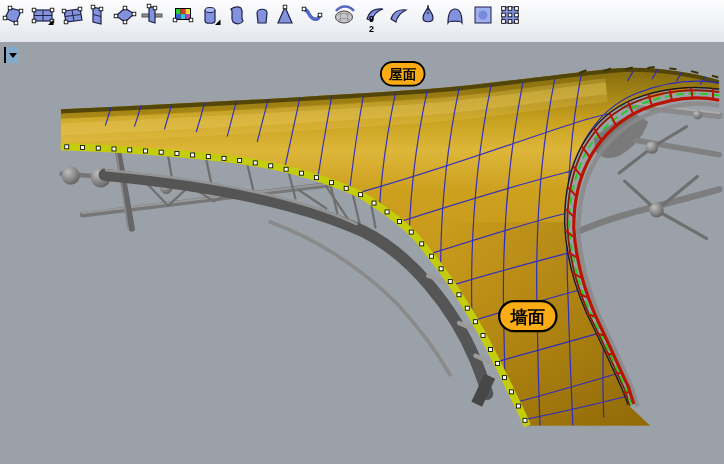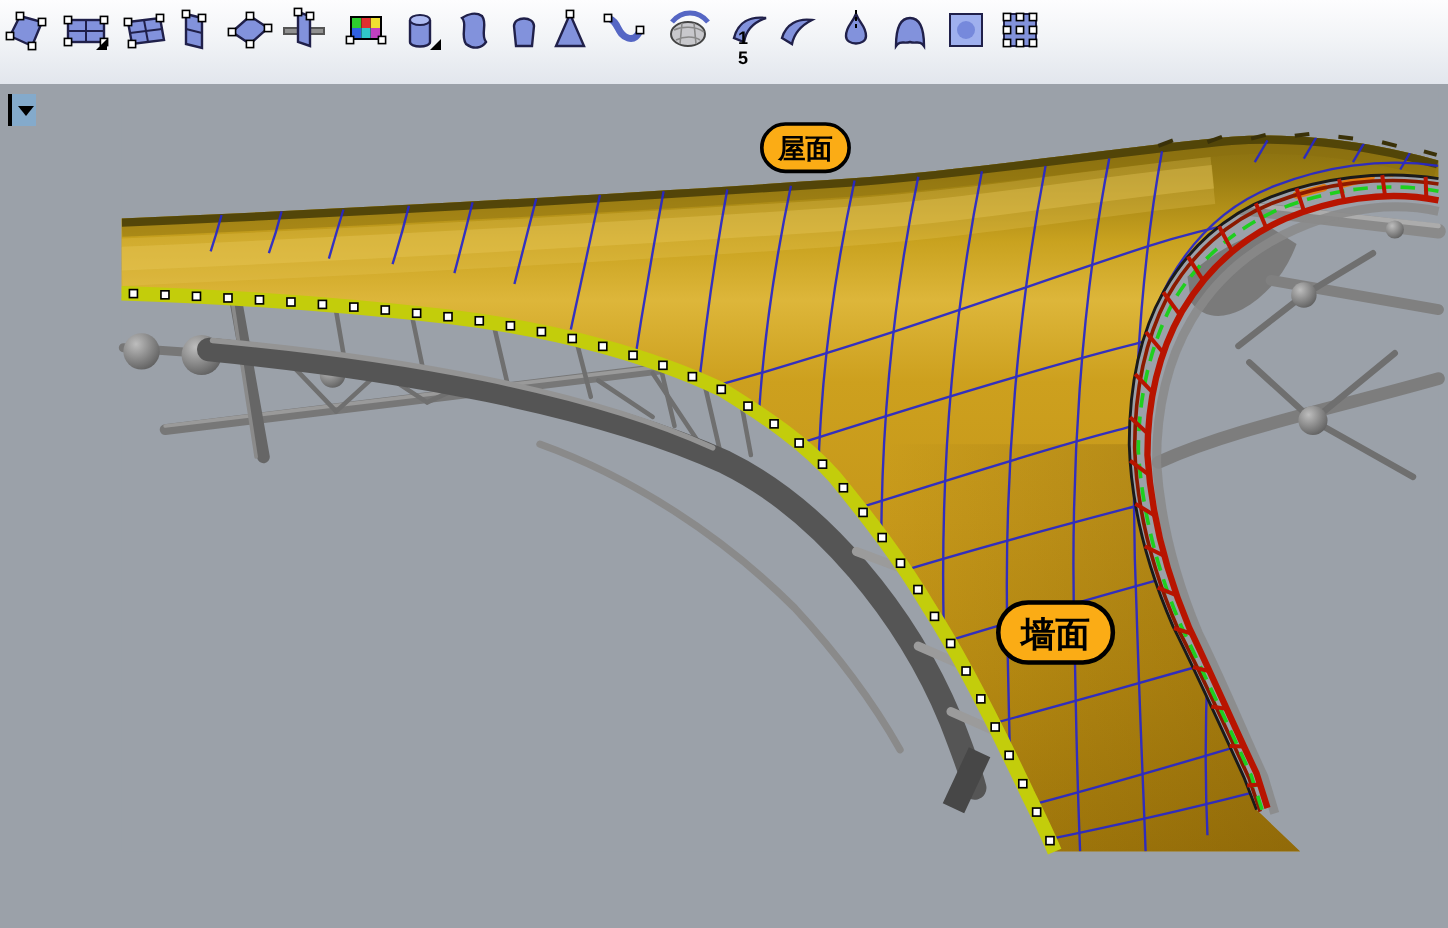--- a/index.html
+++ b/index.html
@@ -132,21 +132,21 @@
         <svg viewBox="0 0 24 24">
           <ellipse cx="11" cy="14" rx="8.5" ry="6" fill="#C8C8CC" stroke="#444"></ellipse>
           <path d="M4,12 C8,10 15,10 19,13 M5,17 C9,15 14,15 17,17 M8,8.5 L7,19 M14,8.5 L15,19" fill="none" stroke="#888" stroke-width="0.8"></path>
           <path d="M3,8 C8,2 16,2 21,8" fill="none" stroke="#5566C4" stroke-width="2.5"></path>
         </svg>
       </span>
       <span class="tb-icon" title="Sweep 2 rails" style="left: 363px;">
         <svg viewBox="0 0 24 24">
           <path d="M4,16 C6,8 12,5 20,6 C14,8 10,12 9,18 Z" fill="#8292DC" stroke="#20204A" stroke-width="1.2"></path>
         </svg>
-        <span class="tb-overlay">1 5</span>
+        <span class="tb-overlay">9 2</span>
       </span>
       <span class="tb-icon" title="Sweep 1 rail" style="left: 386px;">
         <svg viewBox="0 0 24 24">
           <path d="M5,16 C7,9 13,6 20,7 C14,10 11,14 10,19 Z" fill="#8292DC" stroke="#20204A" stroke-width="1.2"></path>
         </svg>
       </span>
       <span class="tb-icon" title="Rail revolve" style="left: 416px;">
         <svg viewBox="0 0 24 24">
           <path d="M12,4 C10,9 7,10 7,15 C7,20 17,20 17,15 C17,10 14,9 12,4 Z" fill="#8292DC" stroke="#20204A" stroke-width="1.2"></path>
           <line x1="12" y1="2" x2="12" y2="12" stroke="#000" stroke-dasharray="2 1.5"></line>

